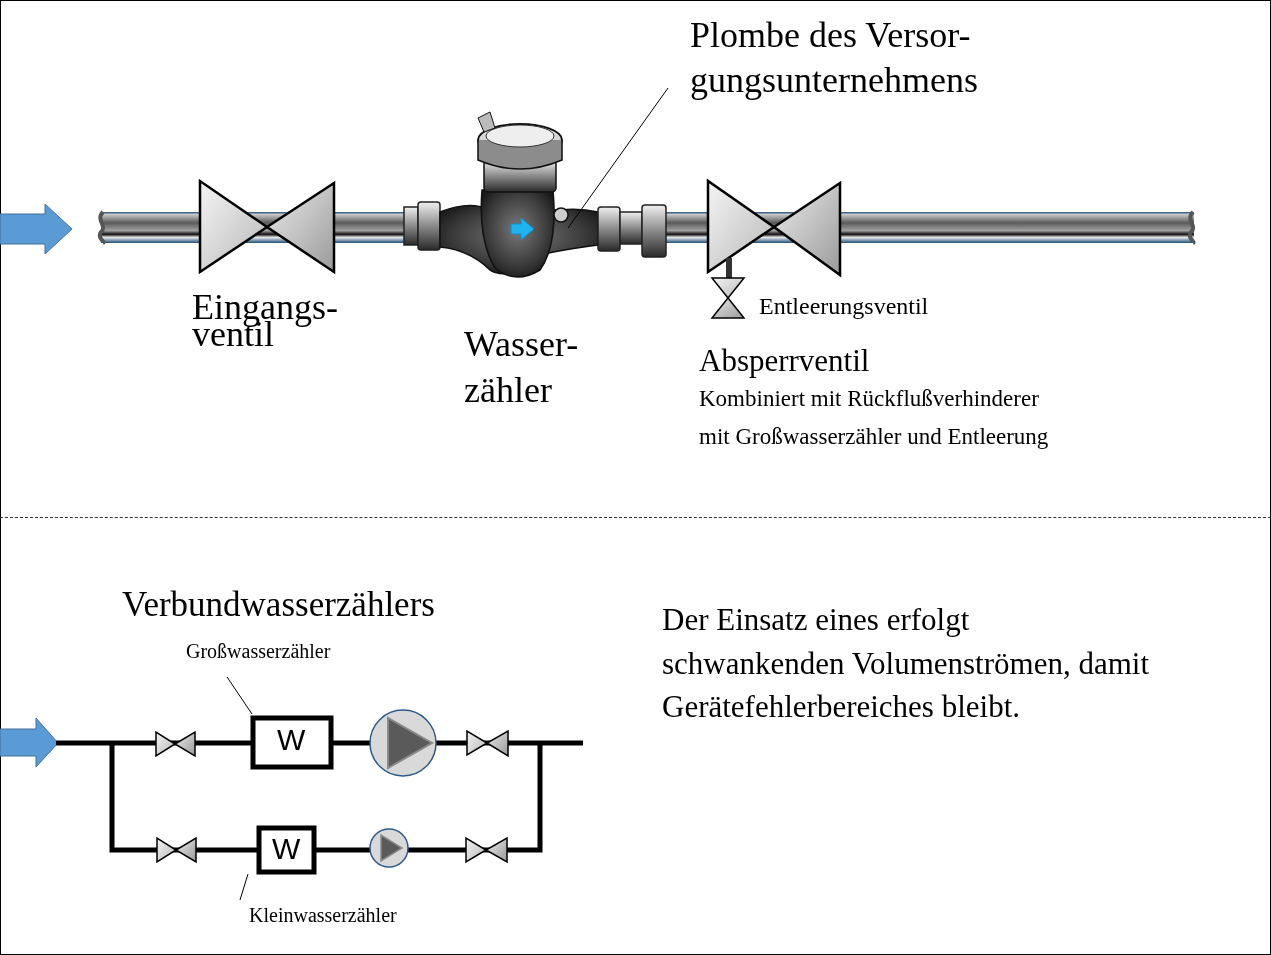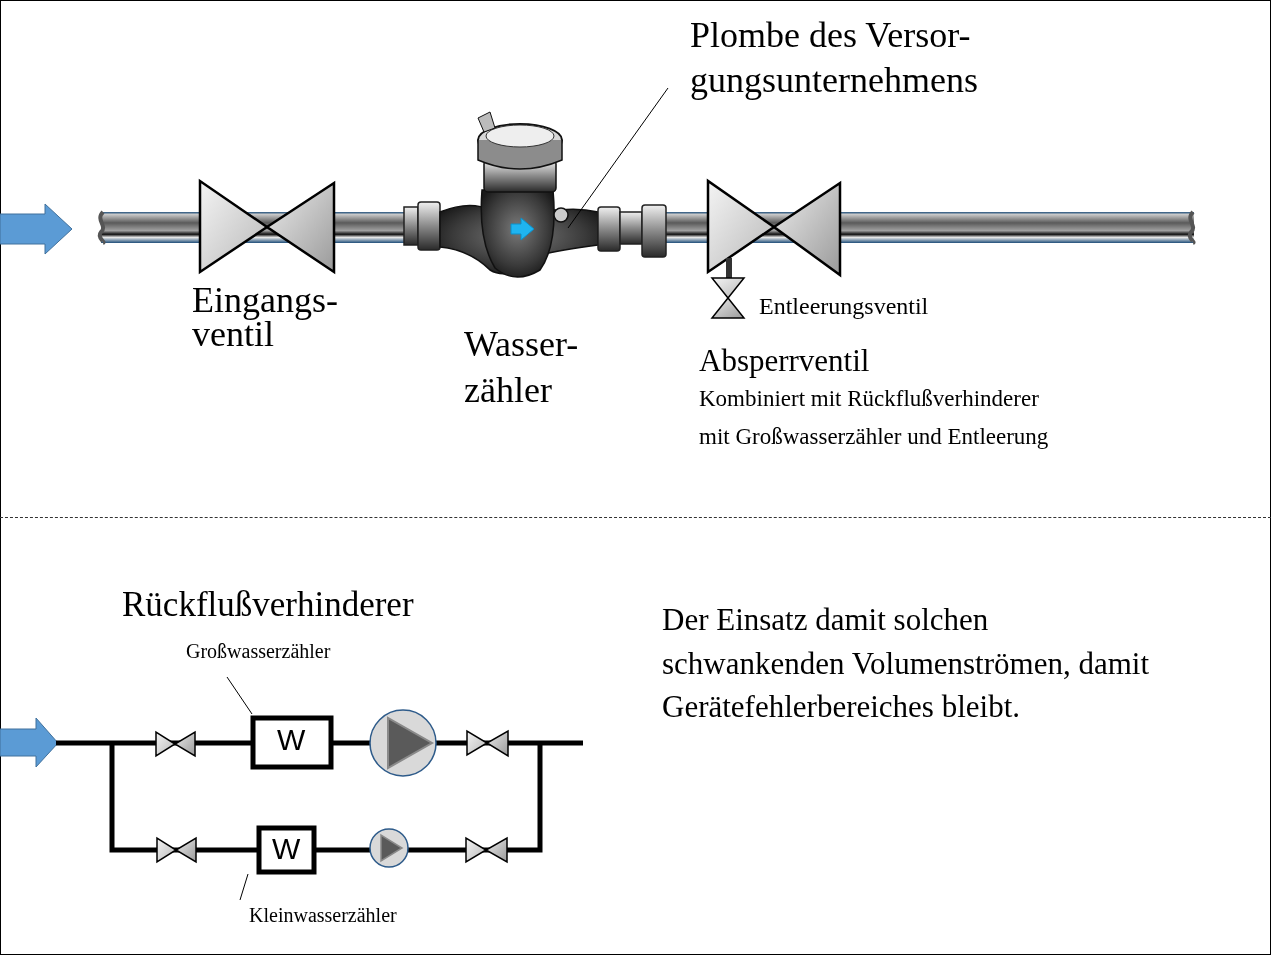--- a/index.html
+++ b/index.html
@@ -148,38 +148,38 @@
     <polygon points="381,835 381,861 402,848" fill="#5a5a5a" stroke="#8a8a8a" stroke-width="1.5"></polygon>
   </g>
 
   <line x1="227" y1="677" x2="252" y2="714" stroke="#000" stroke-width="1"></line>
   <line x1="248" y1="874" x2="240" y2="900" stroke="#000" stroke-width="1"></line>
 </svg>
 
 <div class="lbl big" style="left:690px; top:15px;">Plombe des Versor-</div>
 <div class="lbl big" style="left:690px; top:60px;font-family:Liberation Serif, serif;">gungsunternehmens</div>
 
-<div class="lbl big" style="left:192px; top:280px;">Eingangs-</div>
+<div class="lbl big" style="left:192px; top:287px;">Eingangs-</div>
 <div class="lbl big" style="left:192px; top:314px;">ventil</div>
 
 <div class="lbl big" style="left:464px; top:324px;">Wasser-</div>
 <div class="lbl big" style="left:464px; top:370px;">zähler</div>
 
 <div class="lbl small" style="left:759px; top:293px; font-size:24px;">Entleerungsventil</div>
 
 <div class="lbl mid" style="left:699px; top:344px; font-size:31px;">Absperrventil</div>
 <div class="lbl mid2" style="left:699px; top:386px;">Kombiniert mit Rückflußverhinderer</div>
 <div class="lbl mid2" style="left:699px; top:424px;">mit Großwasserzähler und Entleerung</div>
 
 <div class="divider"></div>
 
-<div class="lbl big" style="left:122px; top:585px; font-size:35px;">Rückflußverhinderer</div>
+<div class="lbl big" style="left:122px; top:585px; font-size:35px;">Verbundwasserzählers</div>
 <div class="lbl small" style="left:186px; top:640px;">Großwasserzähler</div>
 <div class="lbl small" style="left:249px; top:904px;">Kleinwasserzähler</div>
 
 <div class="lbl" style="left:277px; top:723px; font-family:'Liberation Sans', sans-serif; font-size:30px;">W</div>
 <div class="lbl" style="left:272px; top:832px; font-family:'Liberation Sans', sans-serif; font-size:30px;">W</div>
 
 <div class="para">
-  <div>Der Einsatz damit solchen</div>
+  <div>Der Einsatz eines erfolgt</div>
   <div>schwankenden Volumenströmen, damit</div>
   <div>Gerätefehlerbereiches bleibt.</div>
 </div>
 
 </body></html>

